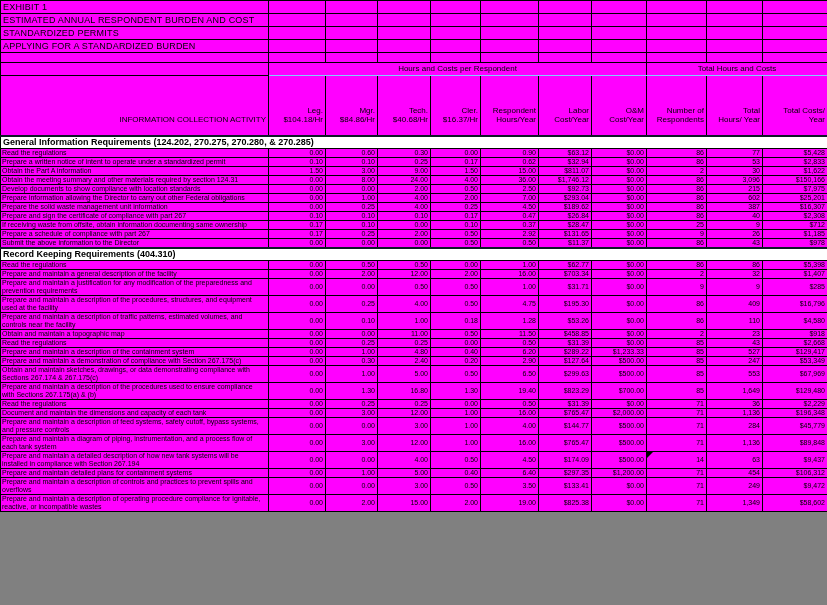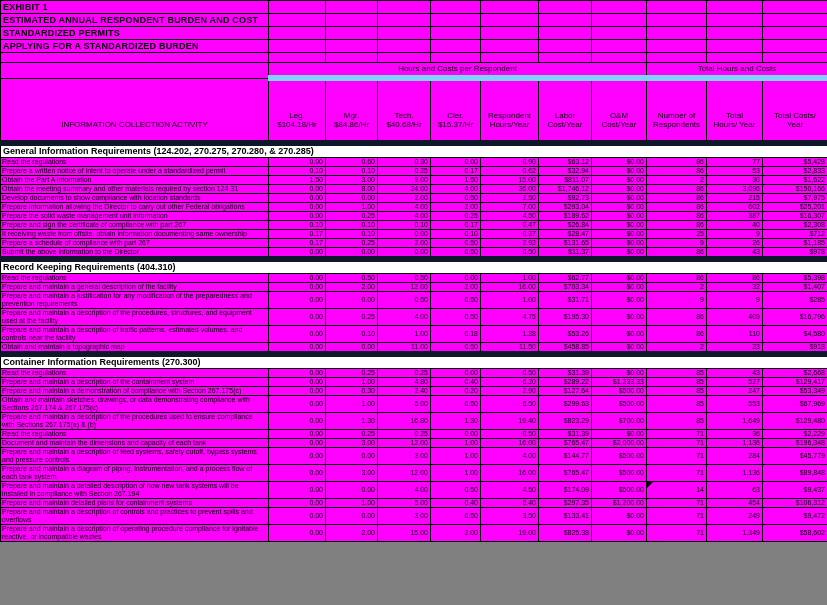--- a/index.html
+++ b/index.html
@@ -2,28 +2,28 @@
 <html><head>
 <meta charset="utf-8">
 <style>
   html,body{margin:0;padding:0;}
   body{width:827px;height:605px;overflow:hidden;background:#808080;}
   table{border-collapse:collapse;table-layout:fixed;width:827px;
         font-family:"Liberation Sans","DejaVu Sans",sans-serif;font-size:7px;color:#000;}
   td{border:1px solid #000;background:#FF00FF;padding:0 2px;line-height:8px;
      vertical-align:middle;overflow:hidden;}
   .tr-title td{height:12px;}
-  .ttl{font-weight:bold;font-size:9px;letter-spacing:0.2px;}
+  .ttl{font-weight:normal;font-size:9px;letter-spacing:0.2px;}
   .tr-blank td{height:9px;}
   .tr-group td{height:12px;}
-  .group{text-align:center;font-size:8px;border-bottom:6px solid #7dd3fc;}
-  .tr-colhead td{height:48px;vertical-align:bottom;text-align:center;
+  .group{text-align:center;font-size:8px;border-bottom:1px solid #7dd3fc;}
+  .tr-colhead td{height:48px;vertical-align:bottom;text-align:right;
                  white-space:pre-line;font-size:8px;line-height:9px;padding-bottom:11px;}
   .tr-section td{background:#FFFFFF;font-weight:bold;font-size:9px;
-                 border-top:6px solid #0f172a;height:11px;line-height:11px;}
+                 border-top:2px solid #0f172a;height:11px;line-height:11px;}
   .tr-data .num{text-align:right;}
   .tr-data .act{padding-left:1px;}
   .rel{position:relative;}
   .marker{position:absolute;top:0;left:0;width:0;height:0;
           border-top:6px solid #000;border-right:6px solid transparent;}
 </style>
 </head>
 <body>
 
 <table>
@@ -354,23 +354,20 @@
         <td class="num">0.00</td>
         <td class="num">11.00</td>
         <td class="num">0.50</td>
         <td class="num">11.50</td>
         <td class="num">$458.85</td>
         <td class="num">$0.00</td>
         <td class="num">2</td>
         <td class="num">23</td>
         <td class="num">$918</td>
       </tr>
-      <tr class="tr-section">
-        <td colspan="11">Container Information Requirements (270.300)</td>
-      </tr>
       <tr class="tr-data">
         <td class="act">Read the regulations</td>
         <td class="num">0.00</td>
         <td class="num">0.25</td>
         <td class="num">0.25</td>
         <td class="num">0.00</td>
         <td class="num">0.50</td>
         <td class="num">$31.39</td>
         <td class="num">$0.00</td>
         <td class="num">85</td>

